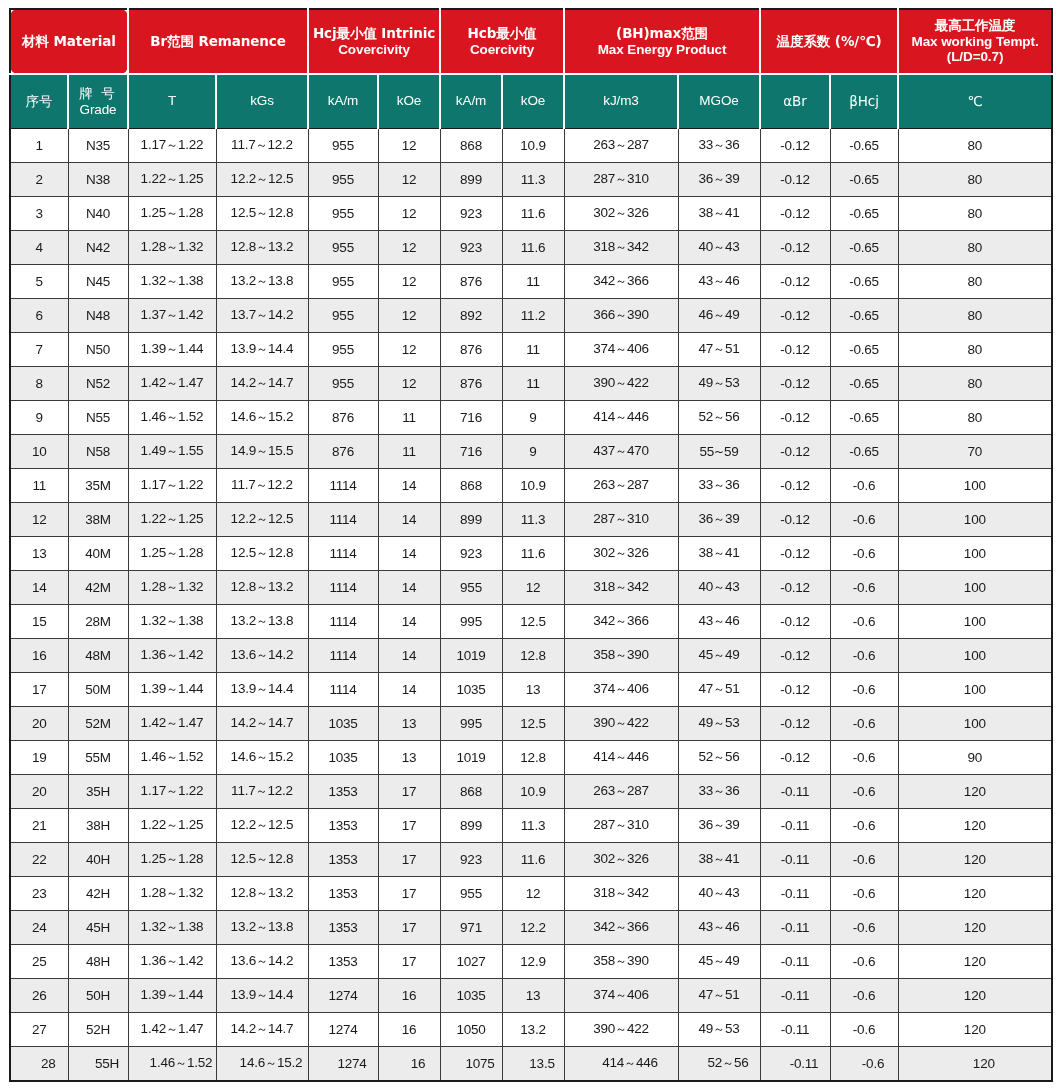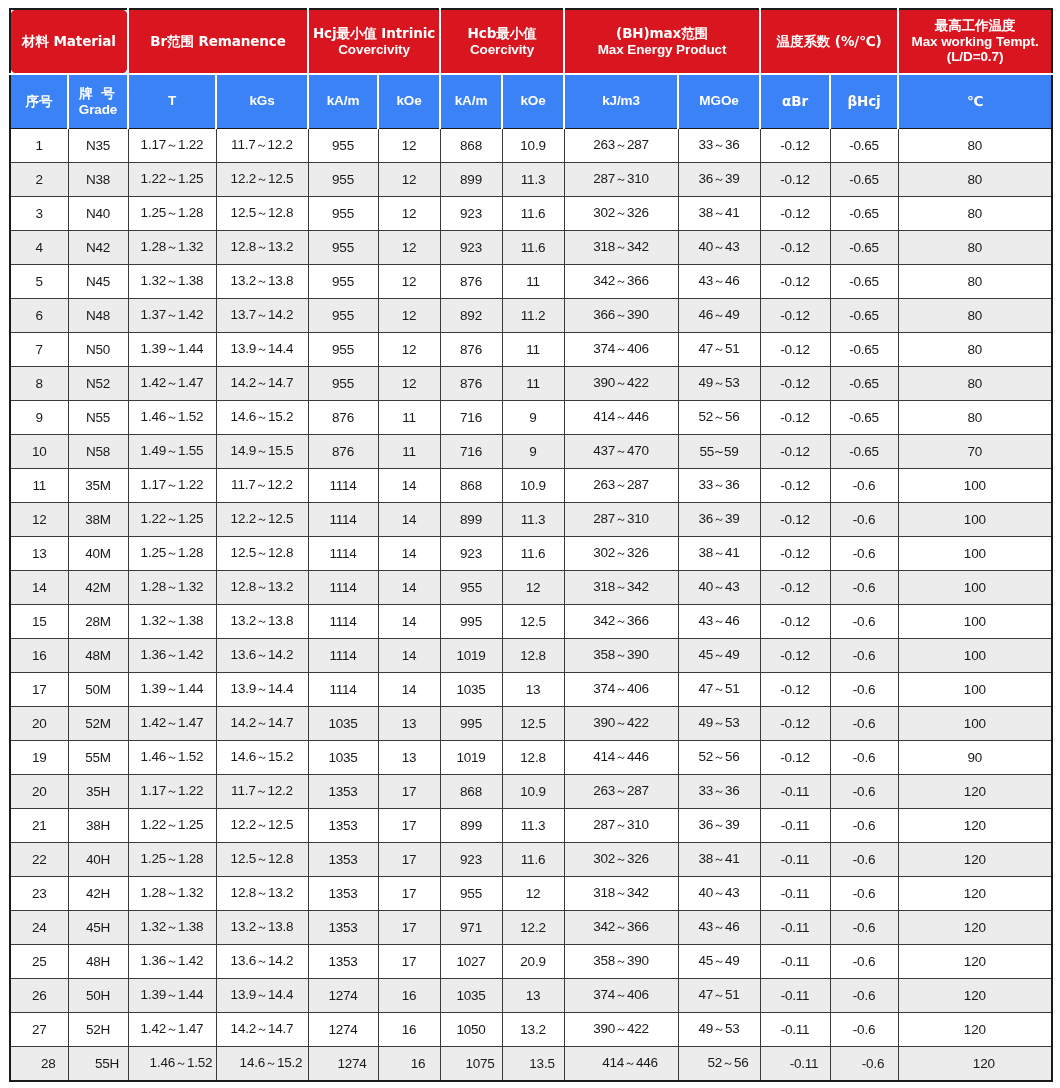--- a/index.html
+++ b/index.html
@@ -42,23 +42,23 @@
     border-right: 2px solid #ffffff;
     border-top: none;
     border-bottom: 2px solid #ffffff;
     letter-spacing: -0.1px;
   }
   thead tr.grp th:first-child { border-left: none; border-radius: 8px; }
   thead tr.grp th:last-child  { border-right: none; margin-left: 36px; }
 
   
   thead tr.unit th {
-    background: #3b82f6;
+    background: #0f766e;
     color: #ffffff;
-    font-weight: bold;
+    font-weight: normal;
     font-size: 13.5px;
     line-height: 1.2;
     text-align: center;
     vertical-align: middle;
     height: 49px;
     padding: 2px 2px;
     border-left: 2px solid #ffffff;
     border-right: 2px solid #ffffff;
     border-top: none;
     border-bottom: none;
@@ -497,21 +497,21 @@
           <td>120</td>
         </tr>
         <tr>
           <td>25</td>
           <td>48H</td>
           <td><span>1.36</span><span class="tilde">～</span><span>1.42</span></td>
           <td><span>13.6</span><span class="tilde">～</span><span>14.2</span></td>
           <td>1353</td>
           <td>17</td>
           <td>1027</td>
-          <td>20.9</td>
+          <td>12.9</td>
           <td><span>358</span><span class="tilde">～</span><span>390</span></td>
           <td><span>45</span><span class="tilde">～</span><span>49</span></td>
           <td>-0.11</td>
           <td>-0.6</td>
           <td>120</td>
         </tr>
         <tr>
           <td>26</td>
           <td>50H</td>
           <td><span>1.39</span><span class="tilde">～</span><span>1.44</span></td>

